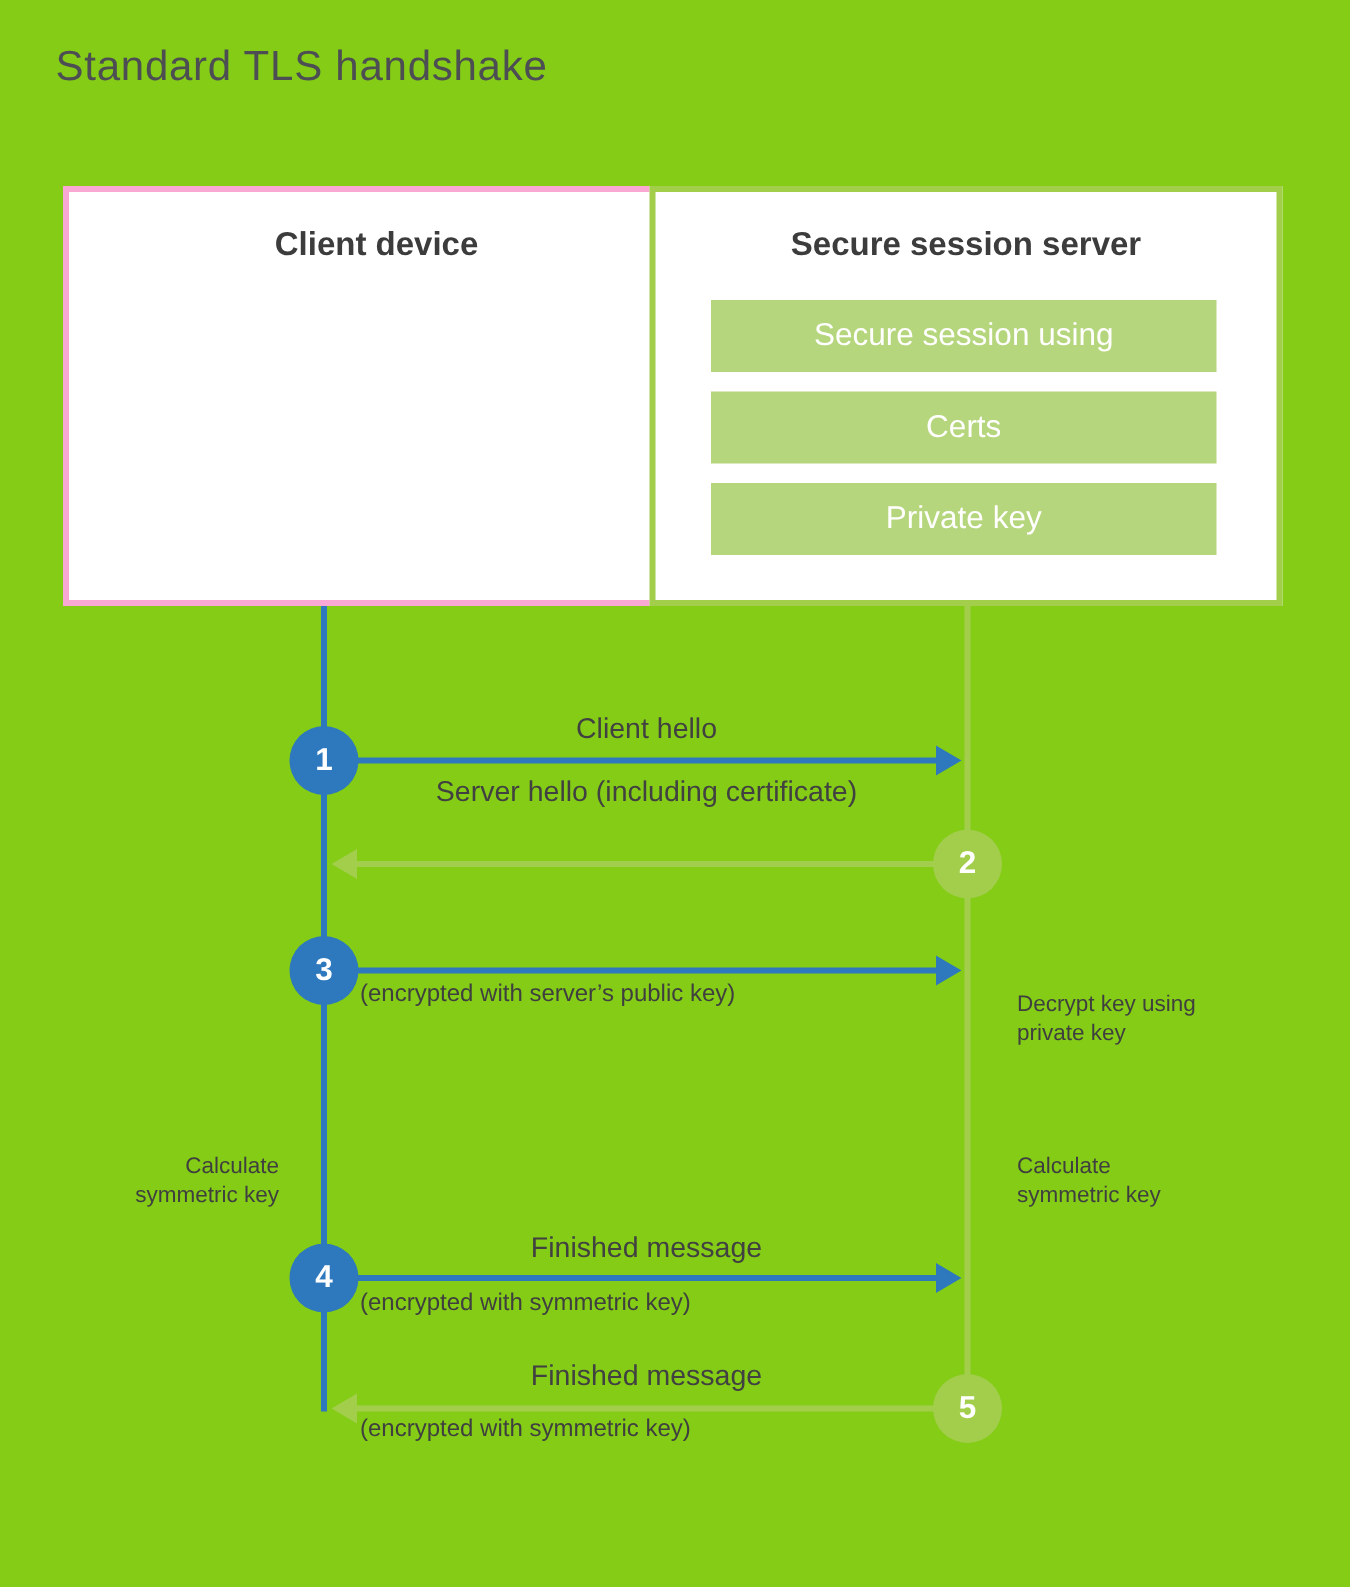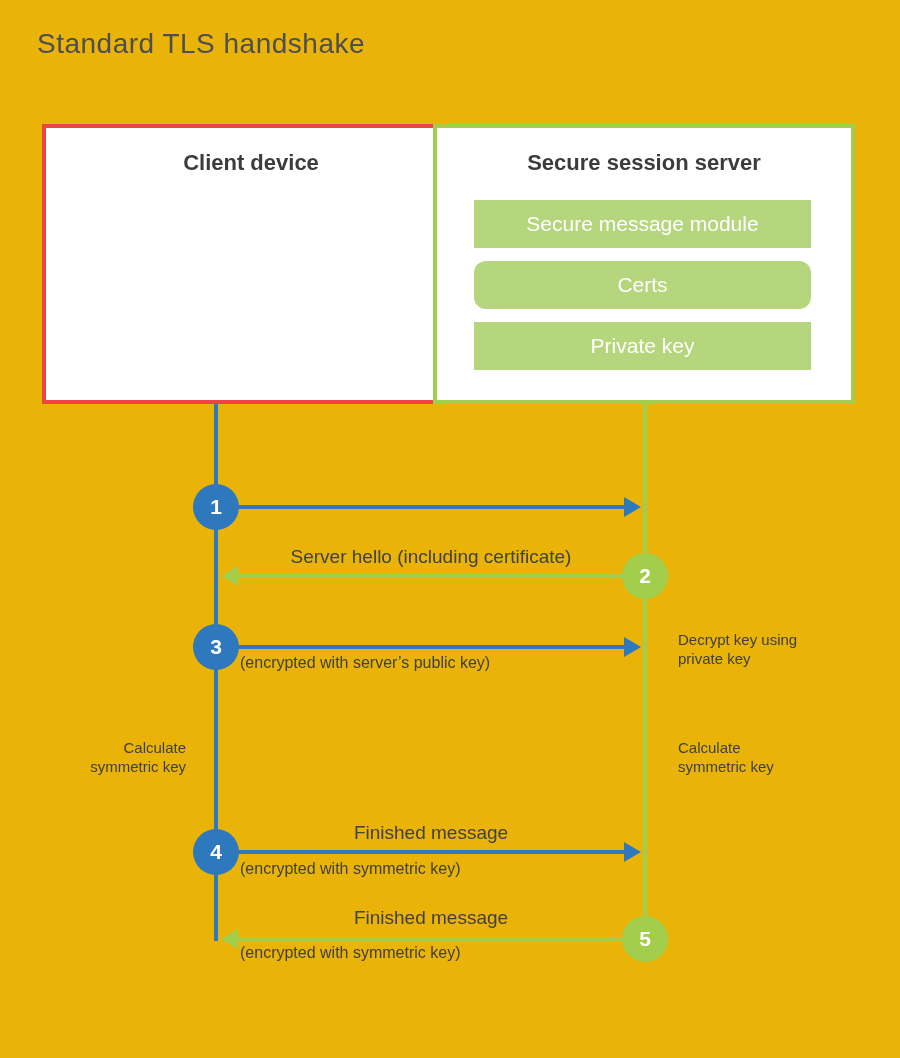--- a/index.html
+++ b/index.html
@@ -1,43 +1,43 @@
 <!DOCTYPE html>
 <html><head>
 <meta charset="utf-8">
 <style>
   html,body { margin:0; padding:0; background:#ffffff; }
   .canvas {
-    position:relative; width:900px; height:1058px; background:#eab308;
+    position:relative; width:900px; height:1058px; background:#84cc16;
     font-family:"Liberation Sans", sans-serif; overflow:hidden;
   }
   .page-title {
     position:absolute; left:37px; top:28px;
     font-size:28px; font-weight:300; color:#4d4e53; letter-spacing:0.5px;
   }
   
   .actor-box { position:absolute; top:124px; height:280px; box-sizing:border-box; background:#fff; }
-  .client-box { left:42px;  width:418px; border:4px solid #ef4444; }
+  .client-box { left:42px;  width:418px; border:4px solid #f9a8d4; }
   .server-box { left:433px; width:422px; border:4px solid #a2ce4c; }
   .box-title {
     position:absolute; left:0; right:0; top:22px; text-align:center;
     font-size:22px; font-weight:700; color:#3c3c3c;
   }
   .client-app {
     position:absolute; left:32px; top:72px; width:275px; height:173px;
     background:#5b9bd5; color:#ffffff; font-size:21px; line-height:29px;
     display:flex; flex-direction:column; align-items:center; justify-content:center;
     text-align:center; padding-bottom:8px; box-sizing:border-box;
   }
   .server-bar {
     position:absolute; left:37px; width:337px; height:48px;
     background:#b6d67d; color:#ffffff; font-size:21px;
     text-align:center; line-height:48px;
   }
-  .bar-0 { top:72px; } .bar-1 { top:133px;border-radius:12px; } .bar-2 { top:194px; }
+  .bar-0 { top:72px; } .bar-1 { top:133px; } .bar-2 { top:194px; }
   
   .vline { position:absolute; width:4px; top:404px; height:537px; }
   .vline.blue  { left:214px; background:#2e78bd; }
   .vline.green { left:643px; background:#a2ce4c; }
   
   .hline { position:absolute; height:4px; width:408px; }
   .hline.blue  { left:216px; background:#2e78bd; }
   .hline.green { left:238px; background:#a2ce4c; }
   .head { position:absolute; width:0; height:0; border-top:10px solid transparent; border-bottom:10px solid transparent; }
   .head.right { left:624px; border-left:17px solid #2e78bd; }
@@ -50,53 +50,54 @@
   .marker.blue  { left:193px; background:#2e78bd; }
   .marker.green { left:622px; background:#a2ce4c; }
   .msg-label {
     position:absolute; left:240px; width:382px; text-align:center;
     font-size:19px; color:#414141;
   }
   .msg-sub {
     position:absolute; left:240px; width:382px; text-align:left;
     font-size:16px; color:#3f3f3f;
   }
-  .side-note { position:absolute; font-size:15px; color:#3f3f3f; line-height:19px; }
+  .side-note { position:absolute; font-size:15px; color:#3f3f3f; line-height:19px;margin-top:30px; }
   .note-decrypt    { left:678px; top:630px; text-align:left; }
   .note-calc-left  { left:60px; width:126px; top:738px; text-align:right; }
   .note-calc-right { left:678px; top:738px; text-align:left; }
 </style>
 </head>
 <body>
 
 <div class="canvas">
 
   <div class="page-title">Standard TLS handshake</div>
 
   <div class="actor-box client-box">
     <div class="box-title">Client device</div>
   </div>
 
   <div class="actor-box server-box">
     <div class="box-title">Secure session server</div>
-    <div class="server-bar bar-0">Secure message module</div>
+    <div class="server-bar bar-0">Secure session using</div>
     <div class="server-bar bar-1">Certs</div>
     <div class="server-bar bar-2">Private key</div>
   </div>
 
   <div class="vline blue"></div>
   <div class="vline green"></div>
 
+  <div class="msg-label" style="top:476px">Client hello</div>
   <div class="hline blue" style="top:505px"></div>
   <div class="head right" style="top:497px"></div>
   <div class="marker blue" style="top:484px">
     <span>1</span>
   </div>
 
-  <div class="msg-label" style="top:546px">Server hello (including certificate)</div>
+  <div class="msg-label" style="top:518px">Server hello (including certificate)</div>
   <div class="hline green" style="top:574px"></div>
   <div class="head left" style="top:566px"></div>
   <div class="marker green" style="top:553px">
     <span>2</span>
   </div>
 
   <div class="hline blue" style="top:645px"></div>
   <div class="head right" style="top:637px"></div>
   <div class="marker blue" style="top:624px">
     <span>3</span>

